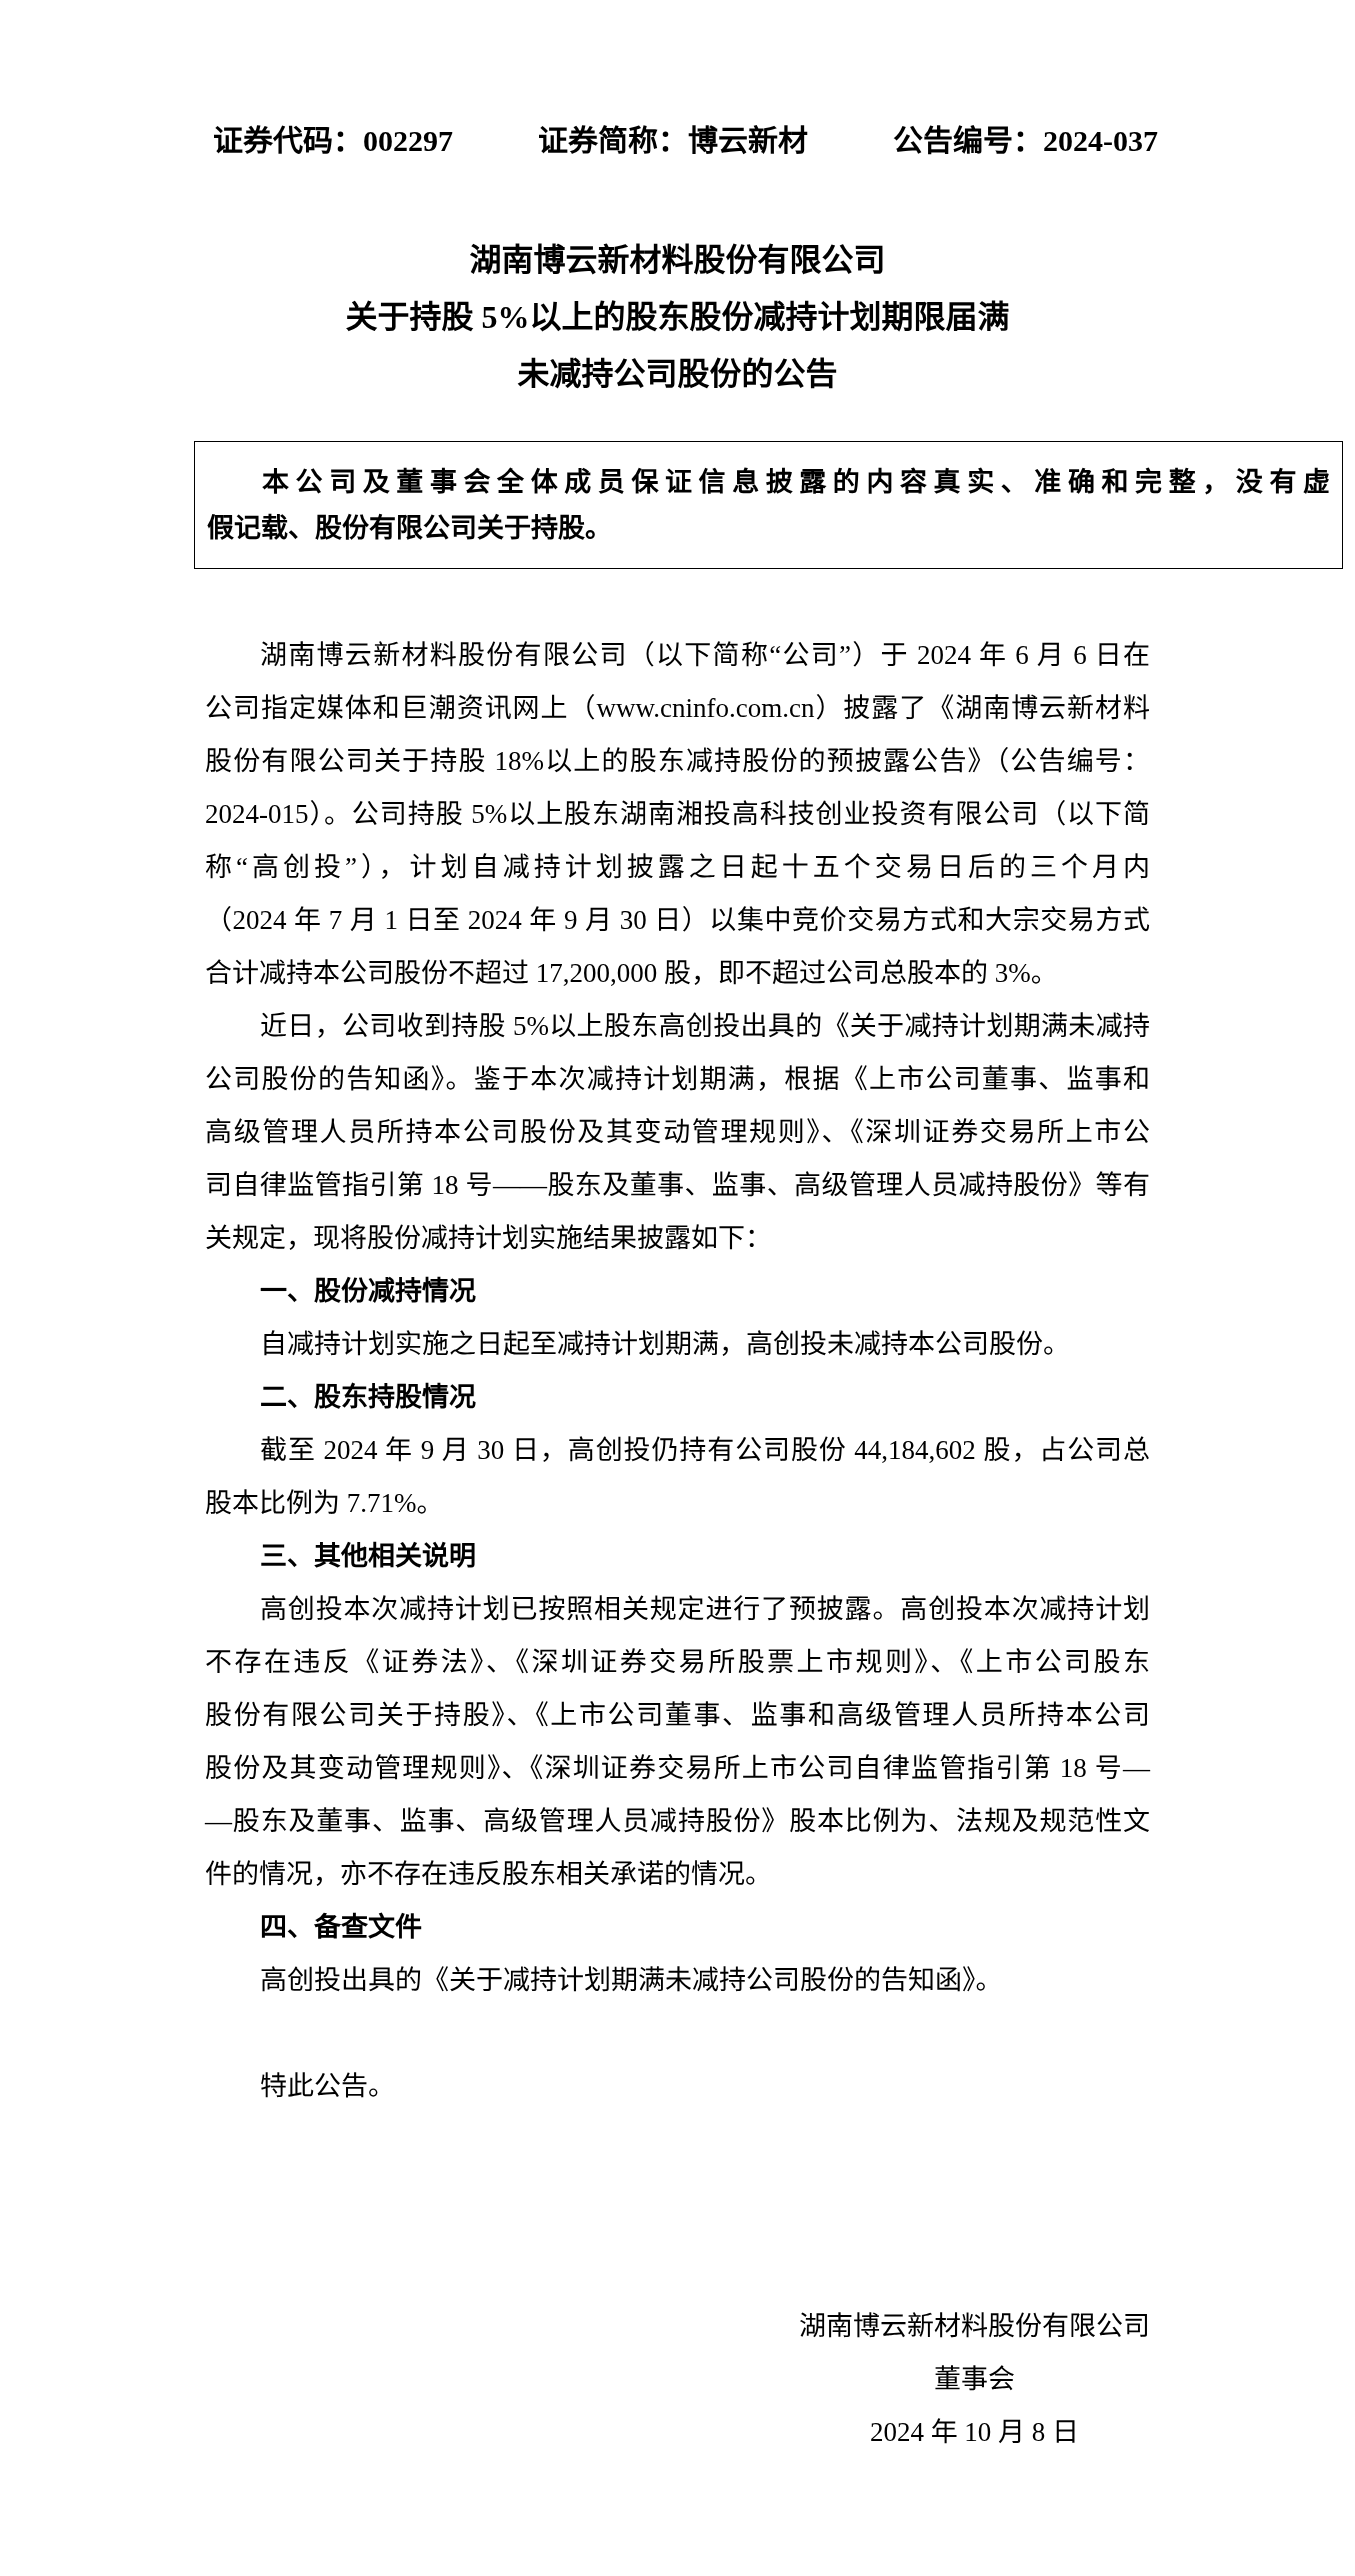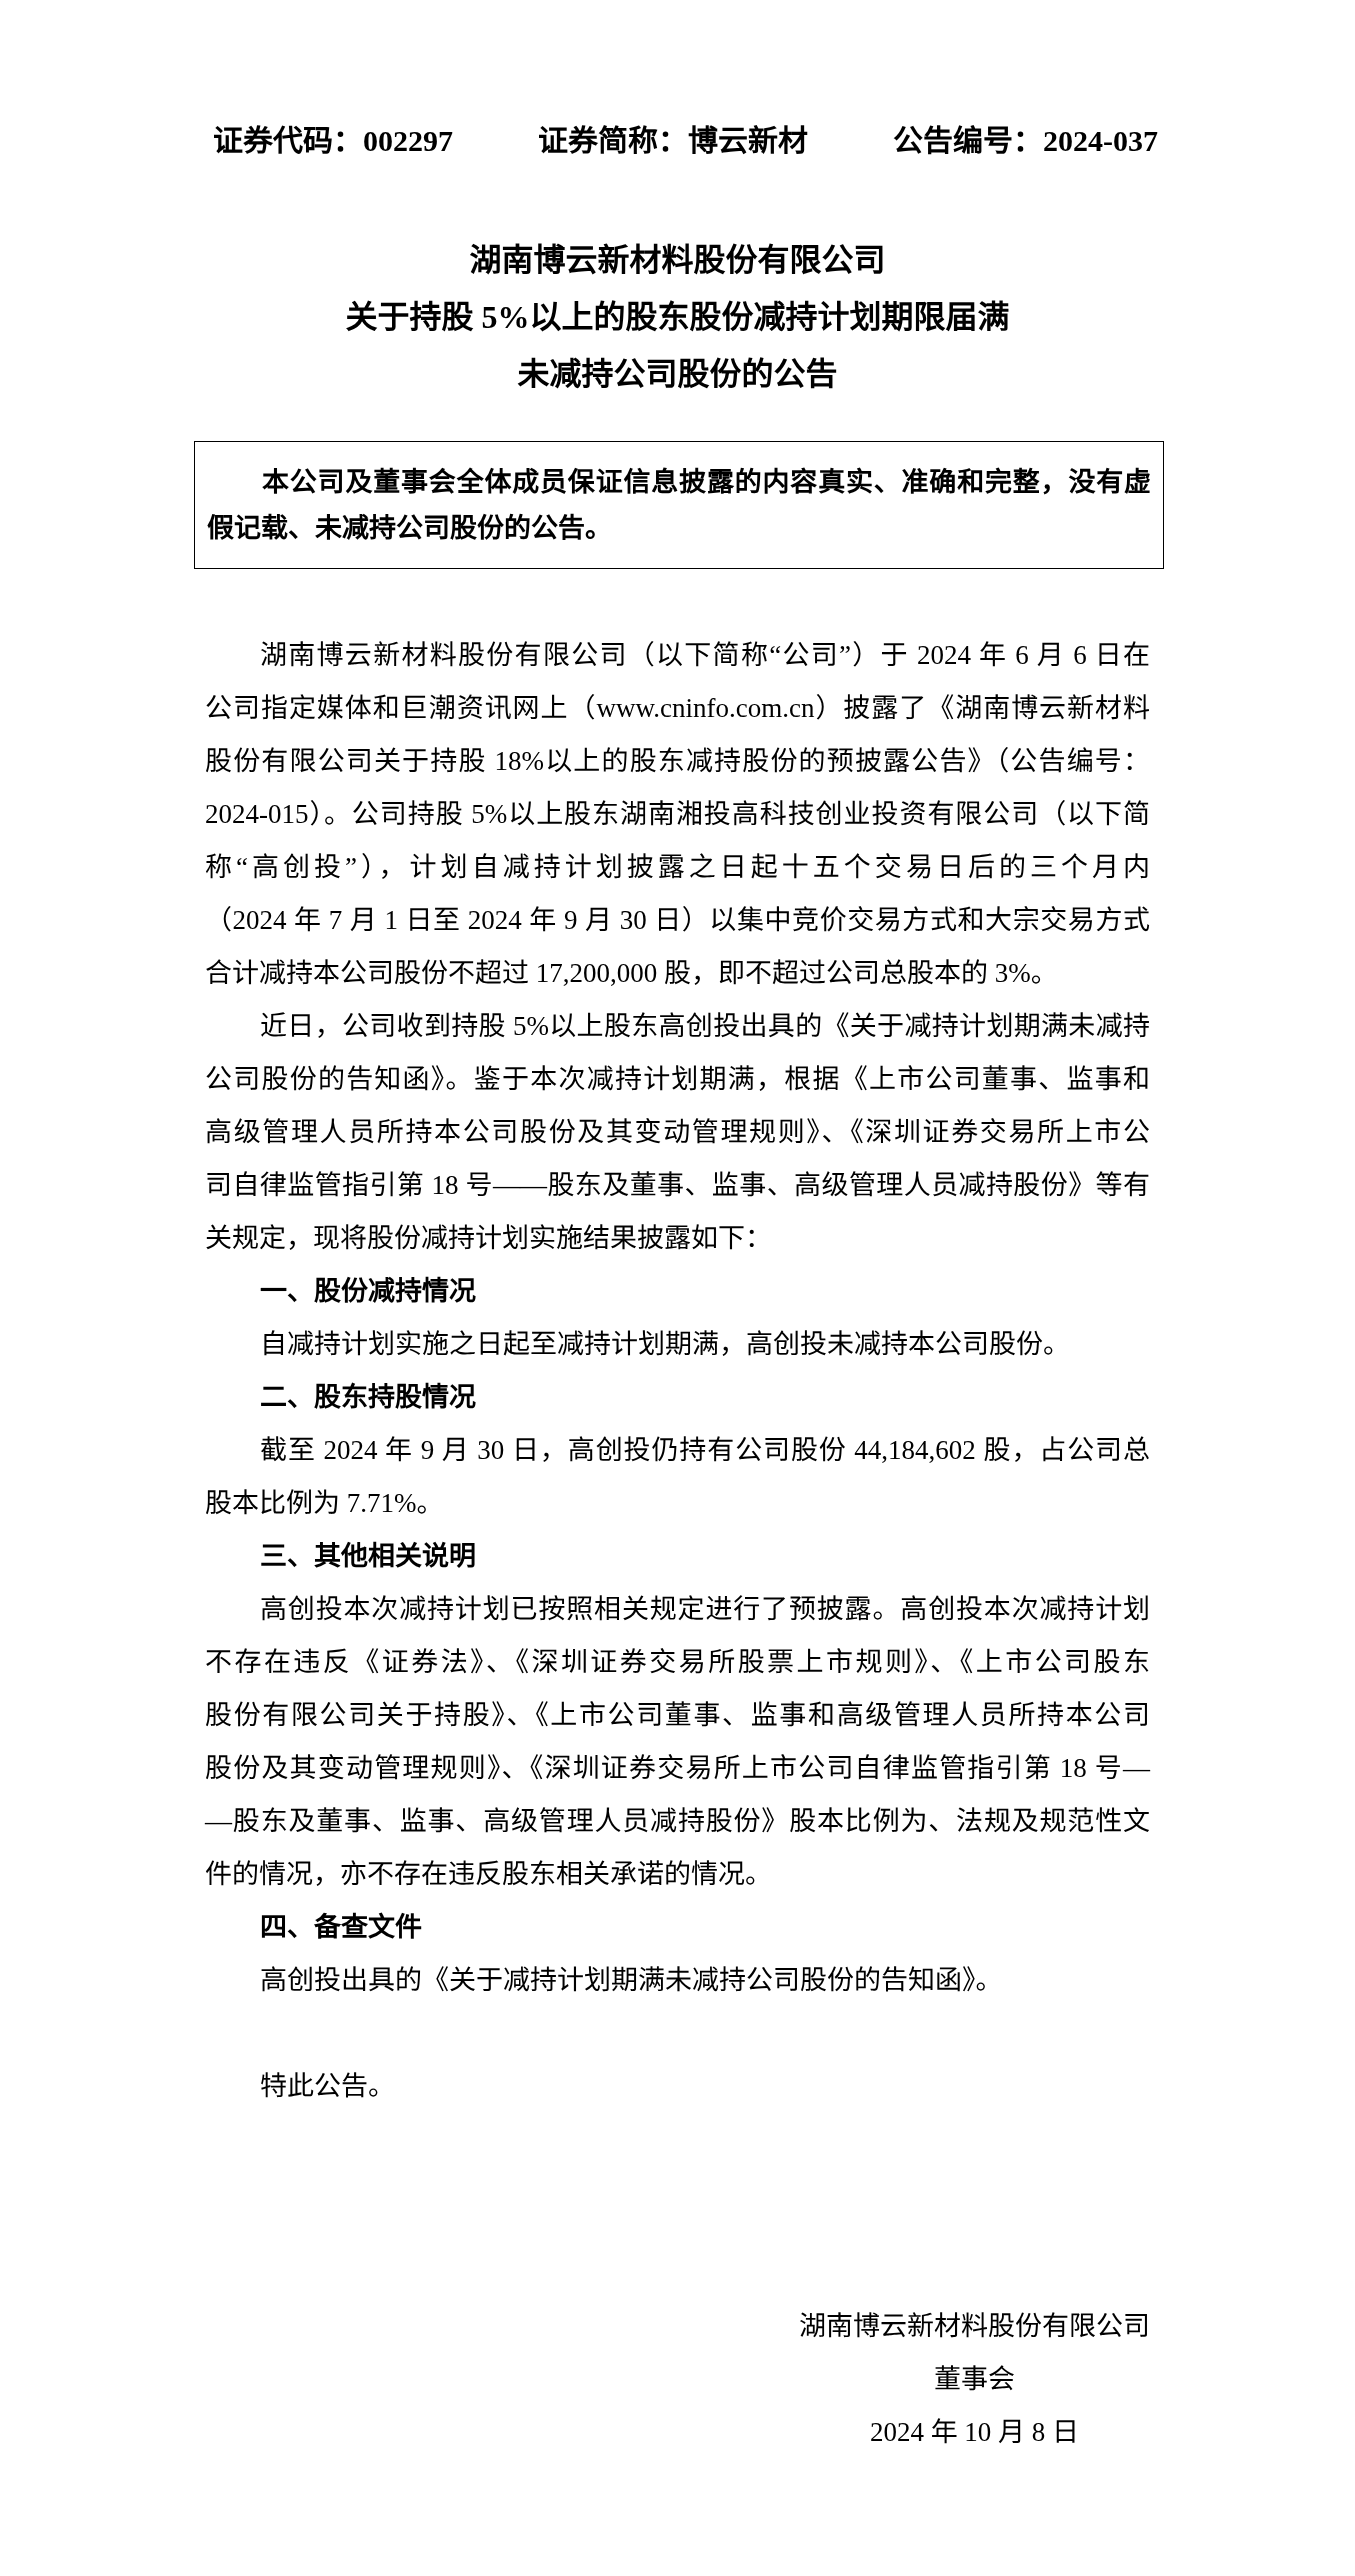--- a/index.html
+++ b/index.html
@@ -19,21 +19,21 @@
     font-weight: bold; font-size: 30px; line-height: 41px; white-space: nowrap; margin-left: 8px;
   }
 
   .doc-title {
     position: absolute; left: 205px; top: 232px; width: 945px;
     text-align: center; font-weight: bold; font-size: 32px;
   }
   .doc-title .title-line { height: 57px; line-height: 57px; white-space: nowrap; }
 
   .notice-box {
-    position: absolute; left: 194px; top: 441px; width: 970px; height: 128px;
+    position: absolute; left: 194px; top: 441px; width: 1149px; height: 128px;
     border: 1.7px solid #000000;
     padding: 17px 12px 0 12px;
     font-weight: bold; font-size: 27px;
   }
   .notice-box .nline { height: 46px; line-height: 46px; white-space: nowrap; }
 
   .body-text {
     position: absolute; left: 205px; top: 629px; width: 945px;
     font-size: 27px;
   }
@@ -62,21 +62,21 @@
     </div>
 
   <div class="doc-title">
       <div class="title-line">湖南博云新材料股份有限公司</div>
       <div class="title-line">关于持股 5%以上的股东股份减持计划期限届满</div>
       <div class="title-line">未减持公司股份的公告</div>
     </div>
 
   <div class="notice-box">
       <div class="nline indent fill">本公司及董事会全体成员保证信息披露的内容真实、准确和完整，没有虚</div>
-      <div class="nline">假记载、未减持公司股份的公告。</div>
+      <div class="nline">假记载、股份有限公司关于持股。</div>
     </div>
 
   <div class="body-text">
       <div class="bline indent fill">湖南博云新材料股份有限公司（以下简称“公司”）于 2024 年 6 月 6 日在</div>
       <div class="bline fill">公司指定媒体和巨潮资讯网上（www.cninfo.com.cn）披露了《湖南博云新材料</div>
       <div class="bline fill">股份有限公司关于持股 18%以上的股东减持股份的预披露公告》（公告编号：</div>
       <div class="bline fill">2024-015）。公司持股 5%以上股东湖南湘投高科技创业投资有限公司（以下简</div>
       <div class="bline fill">称“高创投”），计划自减持计划披露之日起十五个交易日后的三个月内</div>
       <div class="bline fill">（2024 年 7 月 1 日至 2024 年 9 月 30 日）以集中竞价交易方式和大宗交易方式</div>
       <div class="bline">合计减持本公司股份不超过 17,200,000 股，即不超过公司总股本的 3%。</div>

